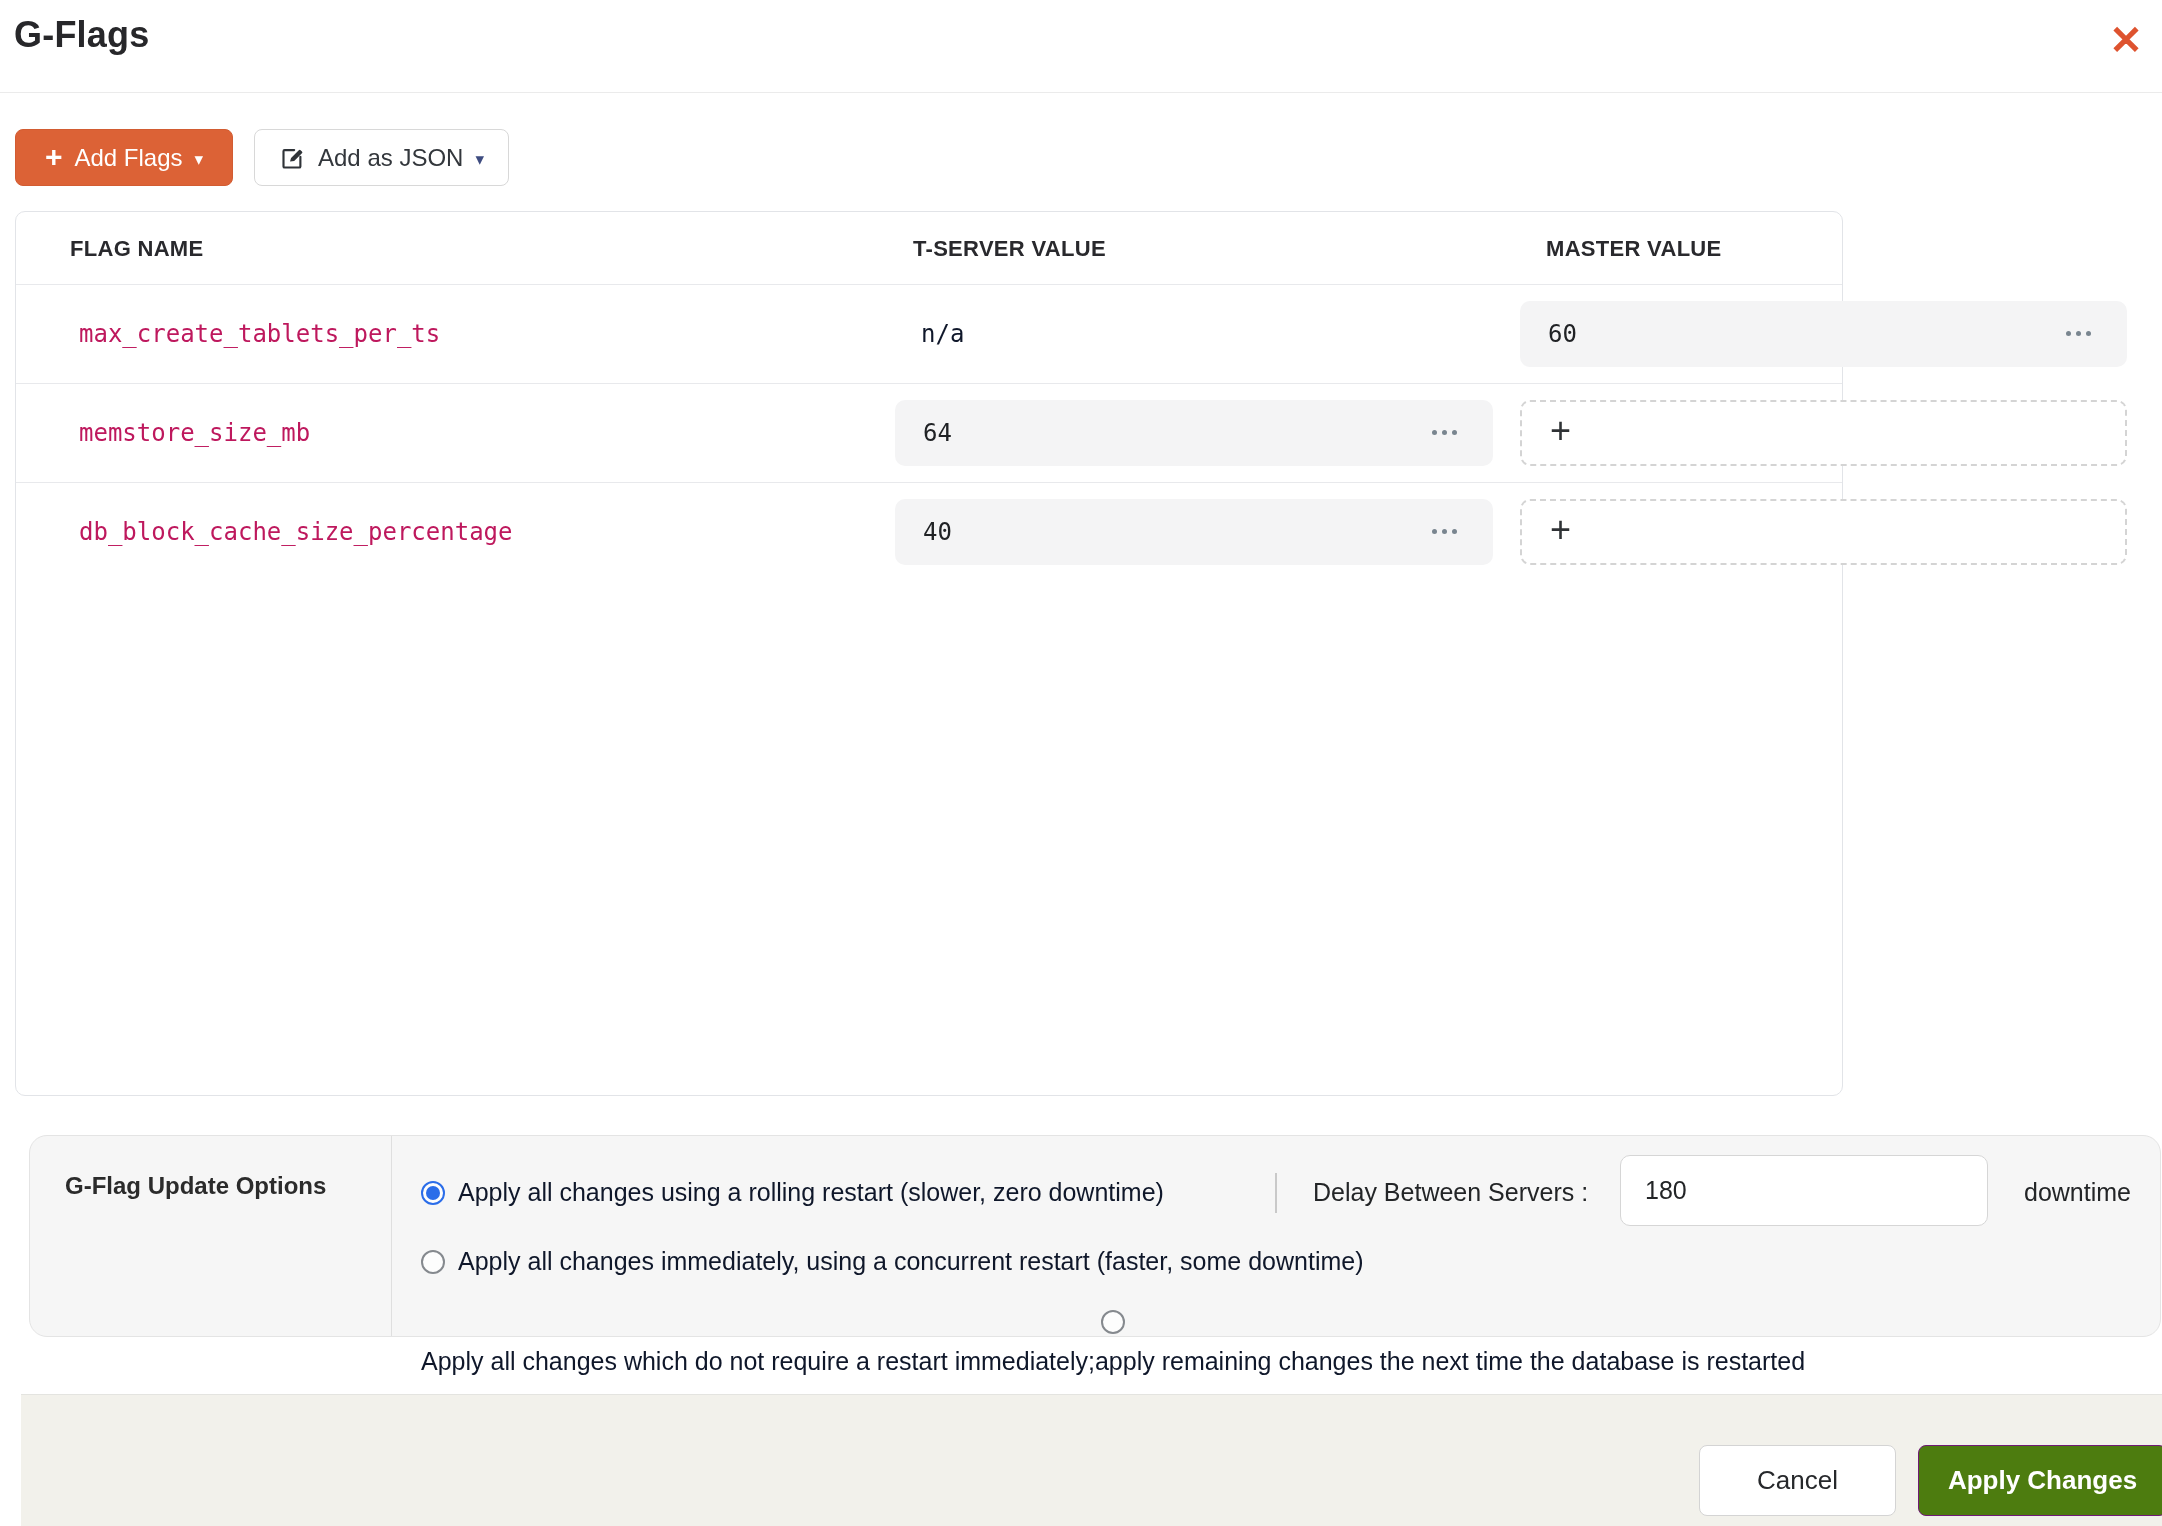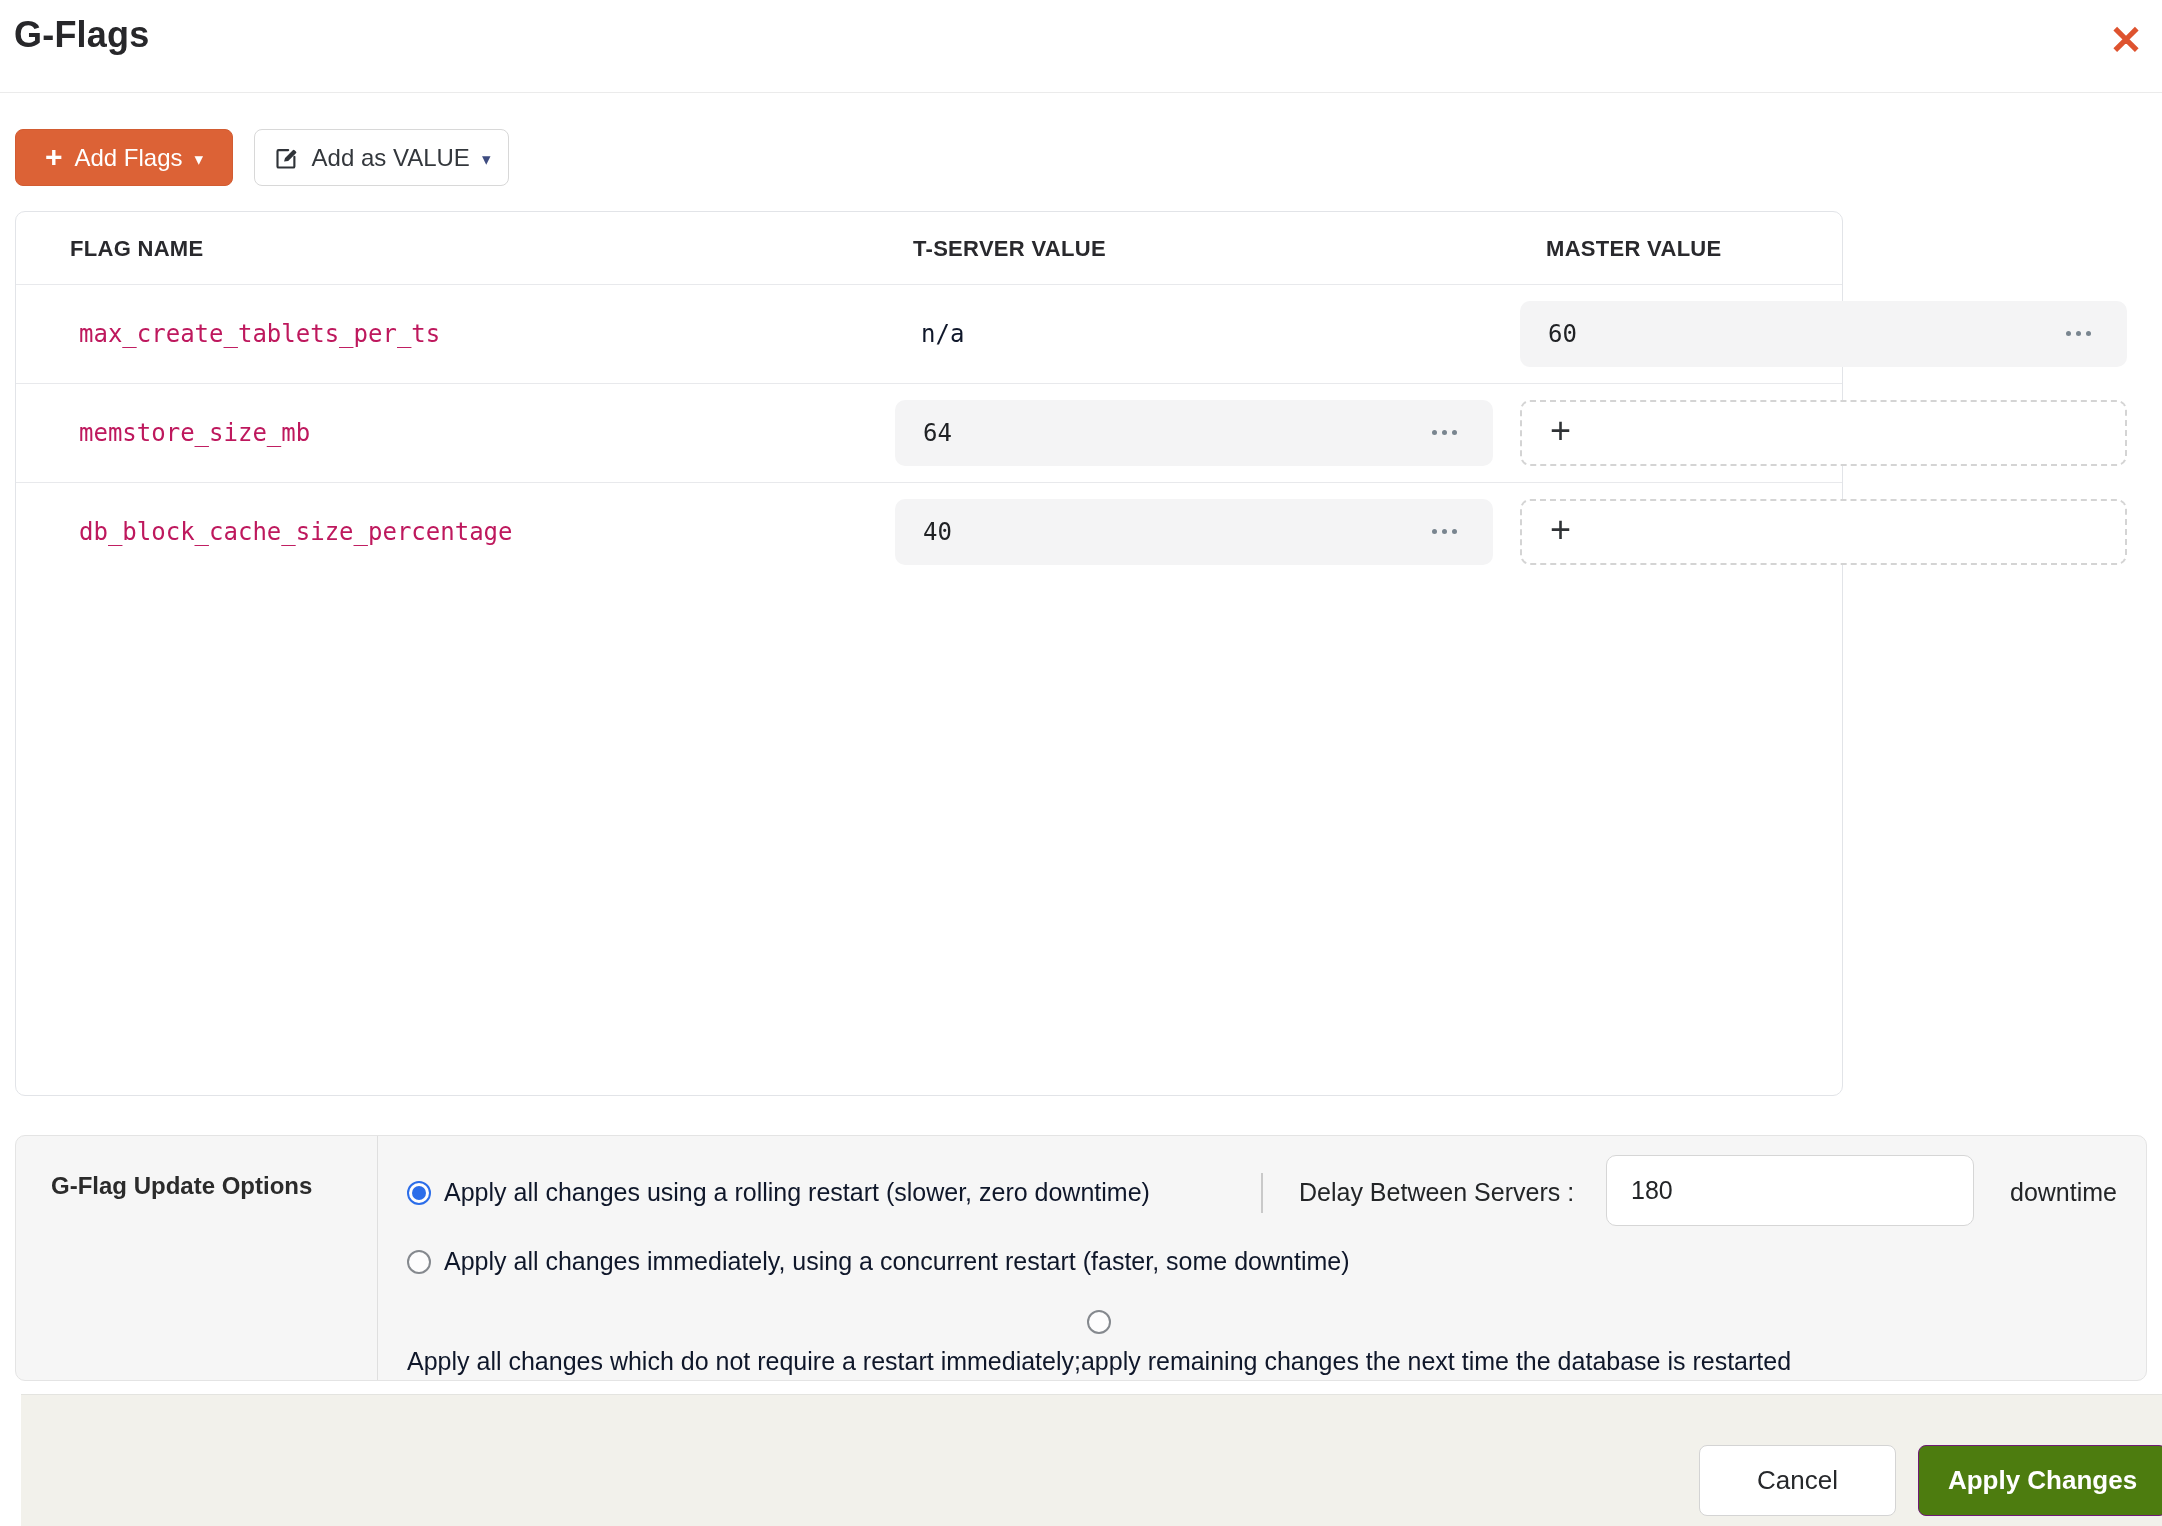--- a/index.html
+++ b/index.html
@@ -75,22 +75,22 @@
   .add-box {
     position:absolute; top:50%; transform:translateY(-50%); height:66px;
     left:1504px; width:607px; background:#ffffff;
     border:2px dashed #d4d4d4; border-radius:10px; cursor:pointer;
     display:flex; align-items:center; padding:0 28px;
   }
   .add-box .plus-glyph { font-size:36px; font-weight:400; color:#2f3235; line-height:1; margin-top:-4px; }
 
   
   .options-panel {
-    position:absolute; left:15px; top:1135px; width:2132px; height:246px;
-    background:#f6f6f6; border:1px solid #e4e4e4; border-radius:10px;
+    position:absolute; left:29px; top:1135px; width:2132px; height:202px;
+    background:#f6f6f6; border:1px solid #e4e4e4; border-radius:18px;
   }
   .options-divider { position:absolute; left:361px; top:0; width:1px; height:100%; background:#dfdfdf; }
   .options-title {
     position:absolute; left:35px; top:36px; font-size:24px; font-weight:700; color:#2b2b2b;
   }
   .radio-row {
     position:absolute; left:391px; display:flex; align-items:center; gap:13px; cursor:pointer;
   }
   .radio-row.r0 { top:42px; }
   .radio-row.r1 { top:111px; }
@@ -146,21 +146,21 @@
     <span>Add Flags</span>
     <span class="caret white">▾</span>
   </button>
   <button class="toolbar-btn btn-add-json">
     <span class="edit-icon">
       <svg width="27" height="27" viewBox="0 0 24 24" fill="none">
         <path d="M13.5 4.5 H5 a1 1 0 0 0 -1 1 V19 a1 1 0 0 0 1 1 H18 a1 1 0 0 0 1-1 V10.5" stroke="#2f3338" stroke-width="1.9" stroke-linecap="round"></path>
         <path d="M9.8 14.6 l0.9-3.1 L17.6 4.6 a1.1 1.1 0 0 1 1.6 0 l1.2 1.2 a1.1 1.1 0 0 1 0 1.6 L13.5 14.3 l-3.7 0.3 z" fill="#2f3338"></path>
       </svg>
     </span>
-    <span>Add as VALUE</span>
+    <span>Add as JSON</span>
     <span class="caret navy">▾</span>
   </button>
 
   <div class="table-card">
     <div class="col-head flag">FLAG NAME</div>
     <div class="col-head tserver">T-SERVER VALUE</div>
     <div class="col-head master">MASTER VALUE</div>
     <div class="trow-divider" style="top:72px"></div>
 
     <div class="trow" style="top:72px">

